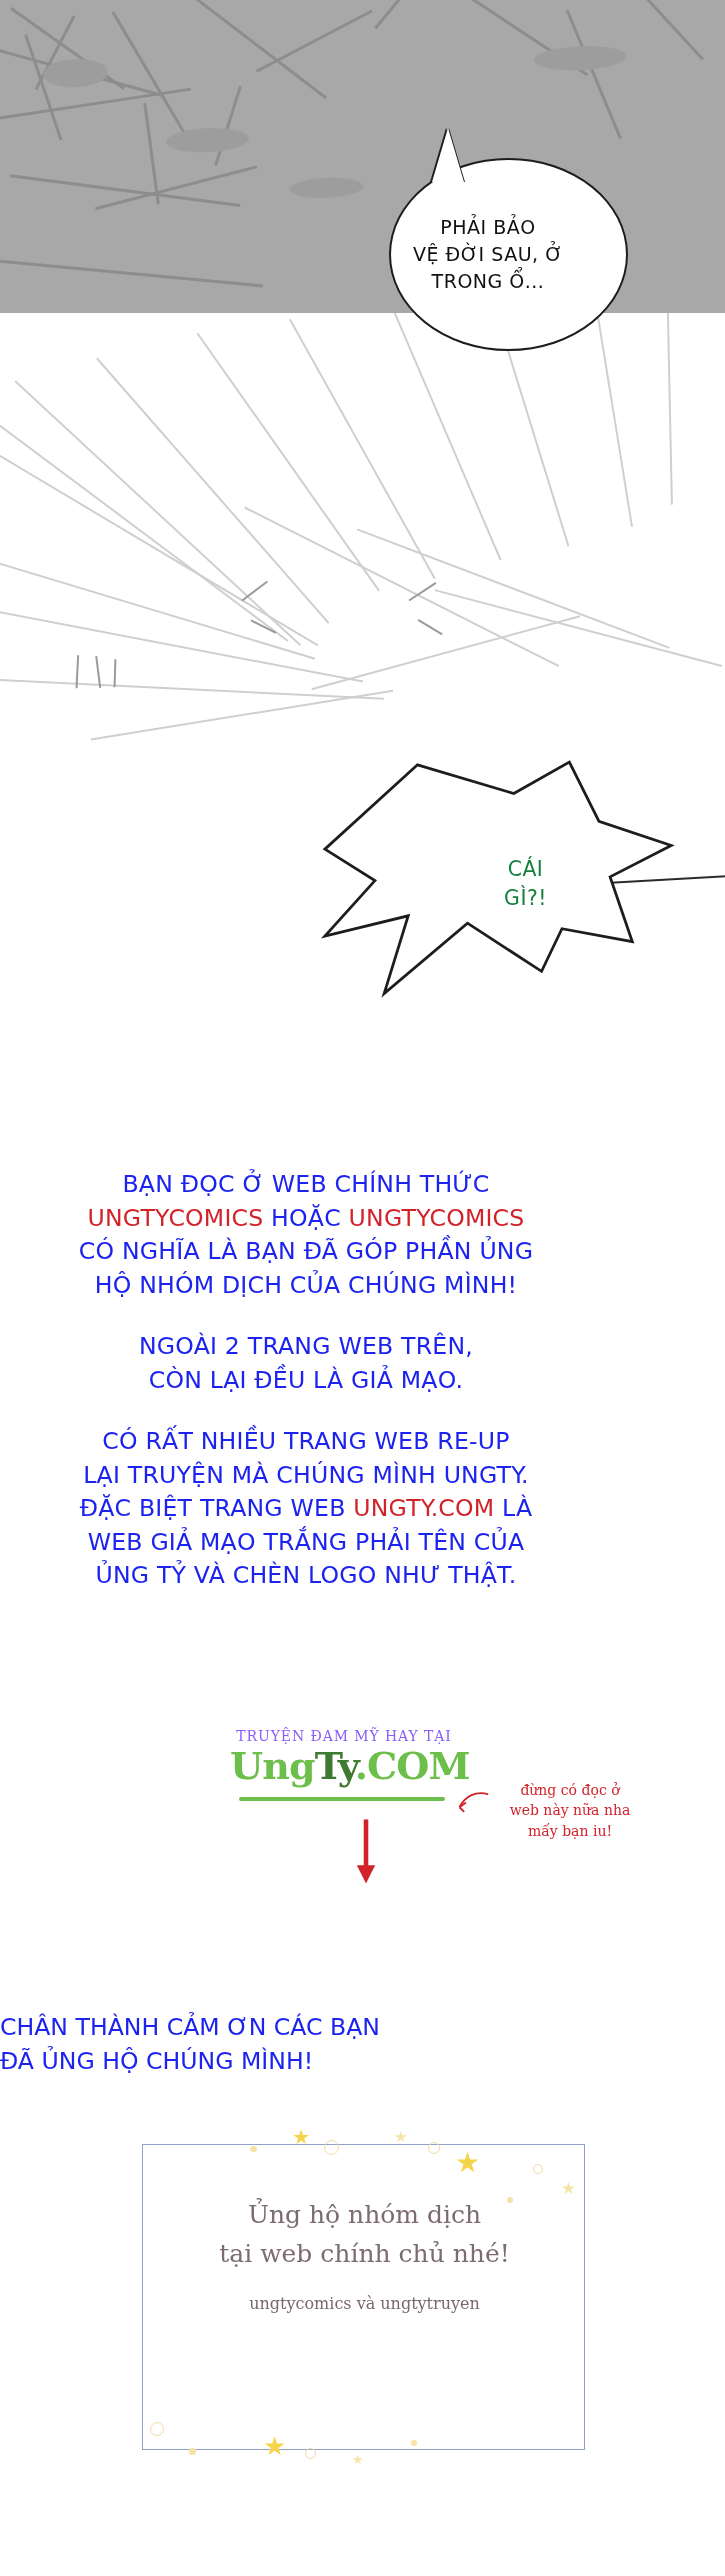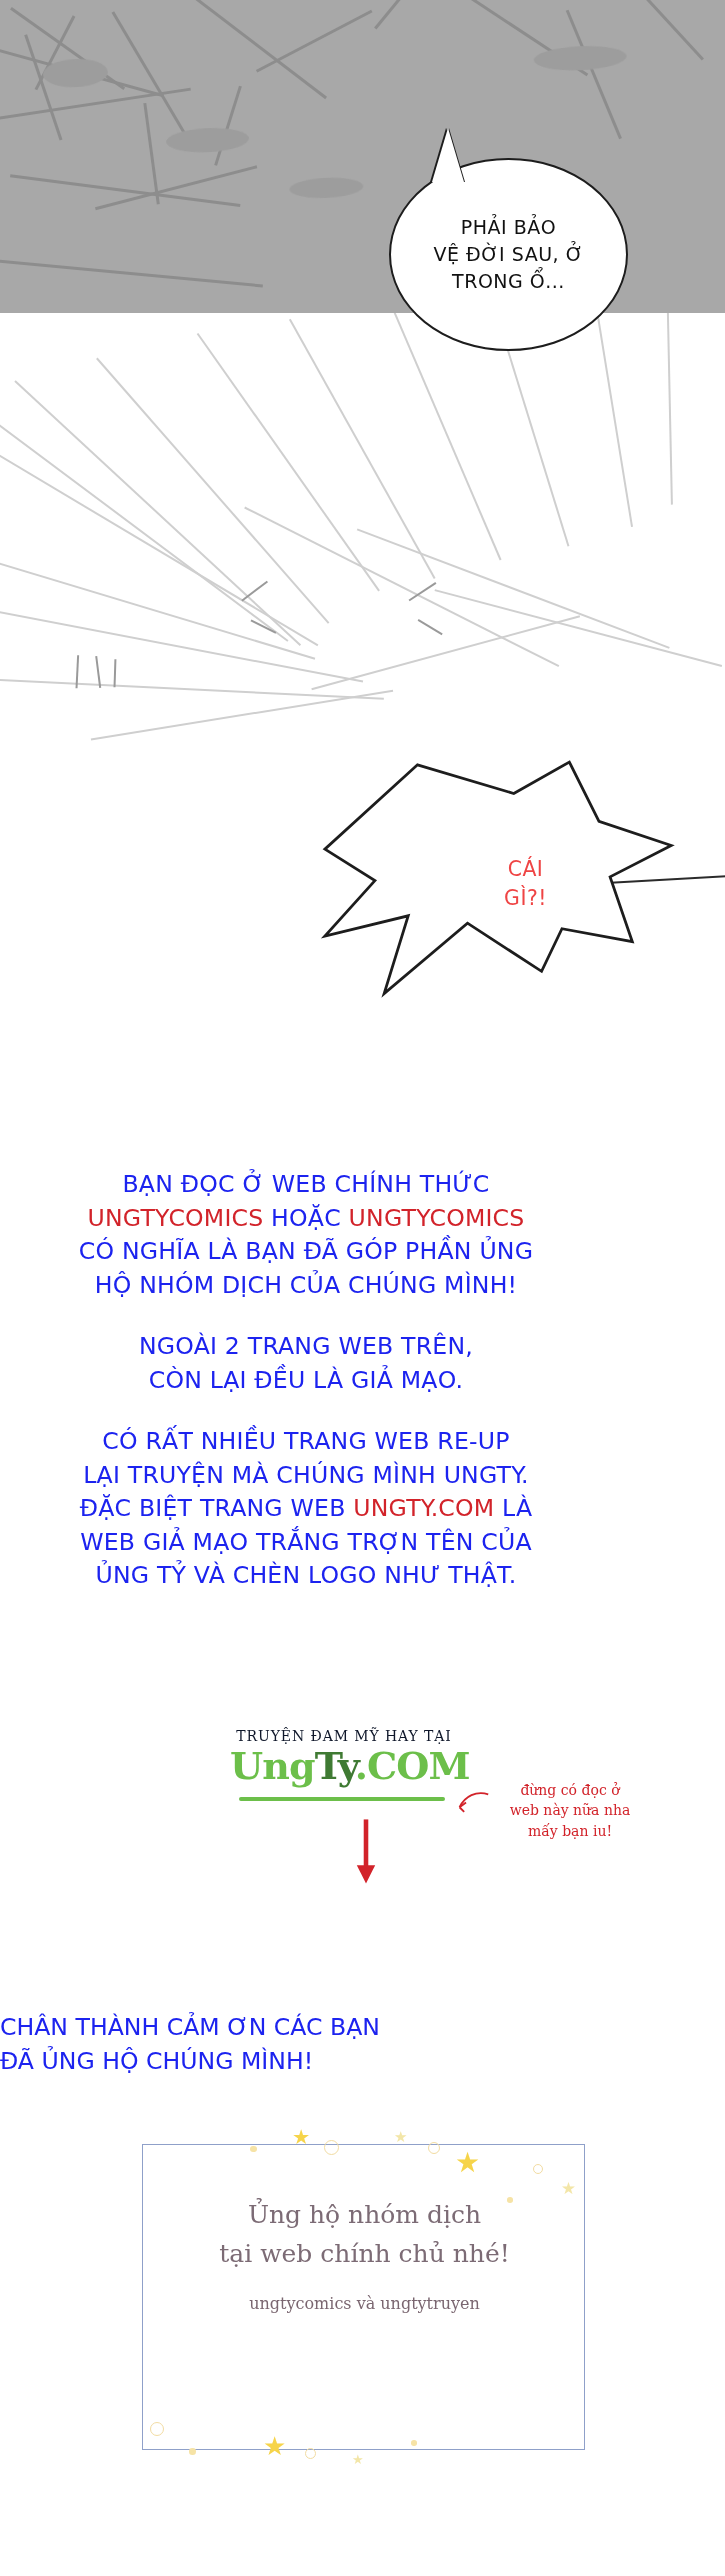--- a/index.html
+++ b/index.html
@@ -75,21 +75,21 @@
   .balloon1 {
     position: absolute;
     left: 389px; top: 158px;
     width: 239px; height: 193px;
     border: 2.8px solid #1d1d1d;
     border-radius: 50%;
     background: #ffffff;
     z-index: 30;
     display: flex;
     align-items: center;
-    justify-content: center;
+    justify-content: flex-start;
   }
   .balloon1-tail {
     position: absolute;
     left: 432px; top: 128px;
     width: 0; height: 0;
     border-left: 16.7px solid transparent;
     border-right: 16.7px solid transparent;
     border-bottom: 54px solid #ffffff;
     z-index: 31;
     filter: drop-shadow(1.9px 0 0 #1d1d1d) drop-shadow(-1.9px 0 0 #1d1d1d);
@@ -110,21 +110,21 @@
     position: absolute;
     left: 236px; top: 760px;
     width: 463px; height: 306px;
     z-index: 30;
   }
   .balloon2-text {
     position: absolute;
     left: 206px; top: 95px;
     width: 167px;
     text-align: center;
-    color: #ef4444;
+    color: #15803d;
     font-size: 20.4px;
     line-height: 1.4;
     letter-spacing: 0.5px;
     white-space: pre-line;
     font-family: "DejaVu Sans", sans-serif;
   }
 
   
   .notice {
     position: absolute;
@@ -148,21 +148,21 @@
     position: absolute;
     left: 0; top: 1728px;
     width: 726px;
     height: 241px;
   }
   .fl-tagline {
     position: absolute;
     left: 233px; top: 0px;
     width: 222px;
     text-align: center;
-    color: #0f172a;
+    color: #8b5cf6;
     font-size: 14px;
     letter-spacing: 0.9px;
     font-family: "DejaVu Serif", serif;
   }
   .fl-logo {
     position: absolute;
     left: 230px; top: 15px;
     width: 232px;
     text-align: center;
     font-size: 38px;
@@ -359,21 +359,21 @@
 
   <div class="blk">
     <p>NGOÀI 2 TRANG WEB TRÊN,</p>
     <p>CÒN LẠI ĐỀU LÀ GIẢ MẠO.</p>
   </div>
 
   <div class="blk">
     <p>CÓ RẤT NHIỀU TRANG WEB RE-UP</p>
     <p>LẠI TRUYỆN MÀ CHÚNG MÌNH UNGTY.</p>
     <p><span>ĐẶC BIỆT TRANG WEB </span><span class="red">UNGTY.COM</span><span> LÀ</span></p>
-    <p>WEB GIẢ MẠO TRẮNG TRỢN TÊN CỦA</p>
+    <p>WEB GIẢ MẠO TRẮNG PHẢI TÊN CỦA</p>
     <p>ỦNG TỶ VÀ CHÈN LOGO NHƯ THẬT.</p>
   </div>
 </div>
 
 <div class="fakelogo">
   <div class="fl-tagline">TRUYỆN ĐAM MỸ HAY TẠI</div>
   <div class="fl-logo">
     <span>Ung</span><span class="dark">Ty</span><span>.COM</span>
   </div>
   <div class="fl-underline"></div>

